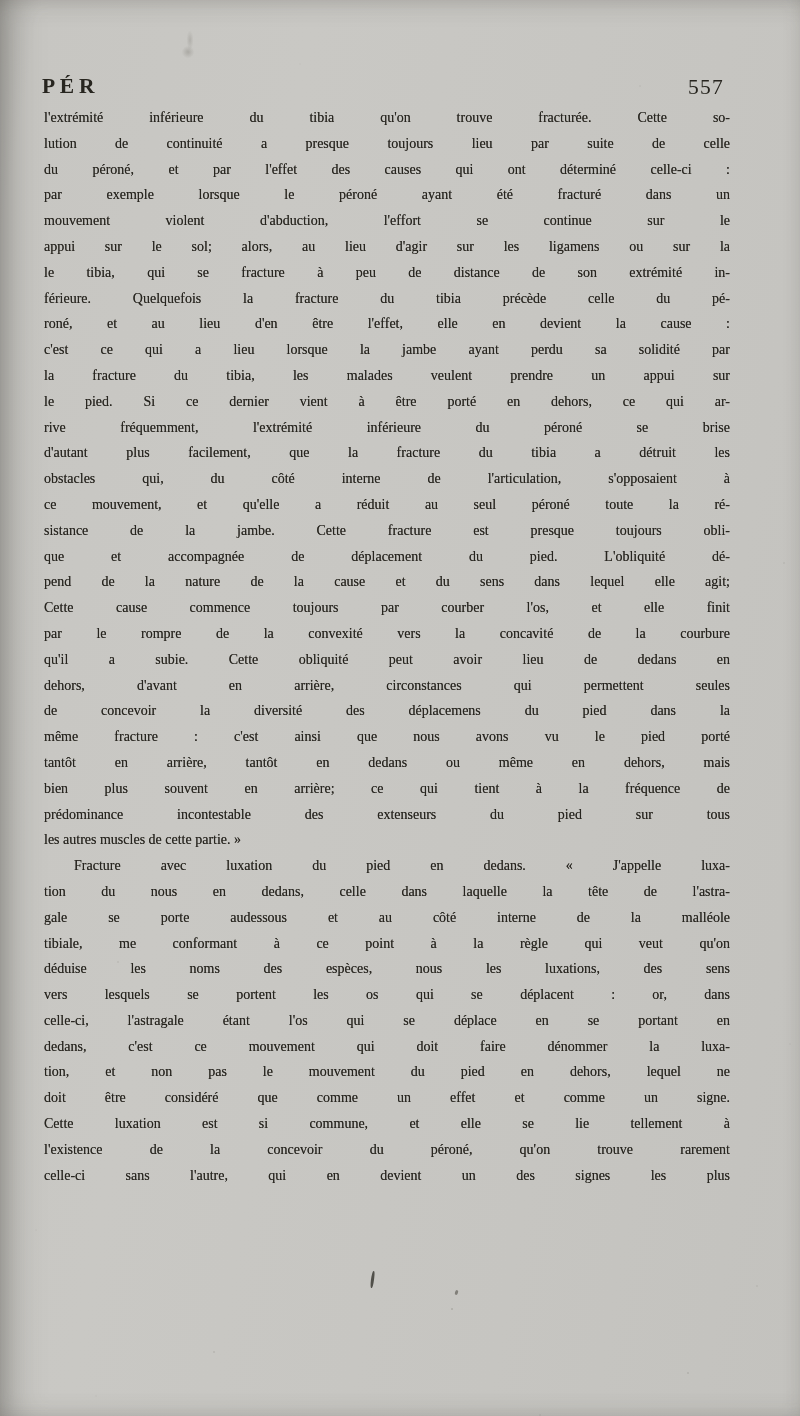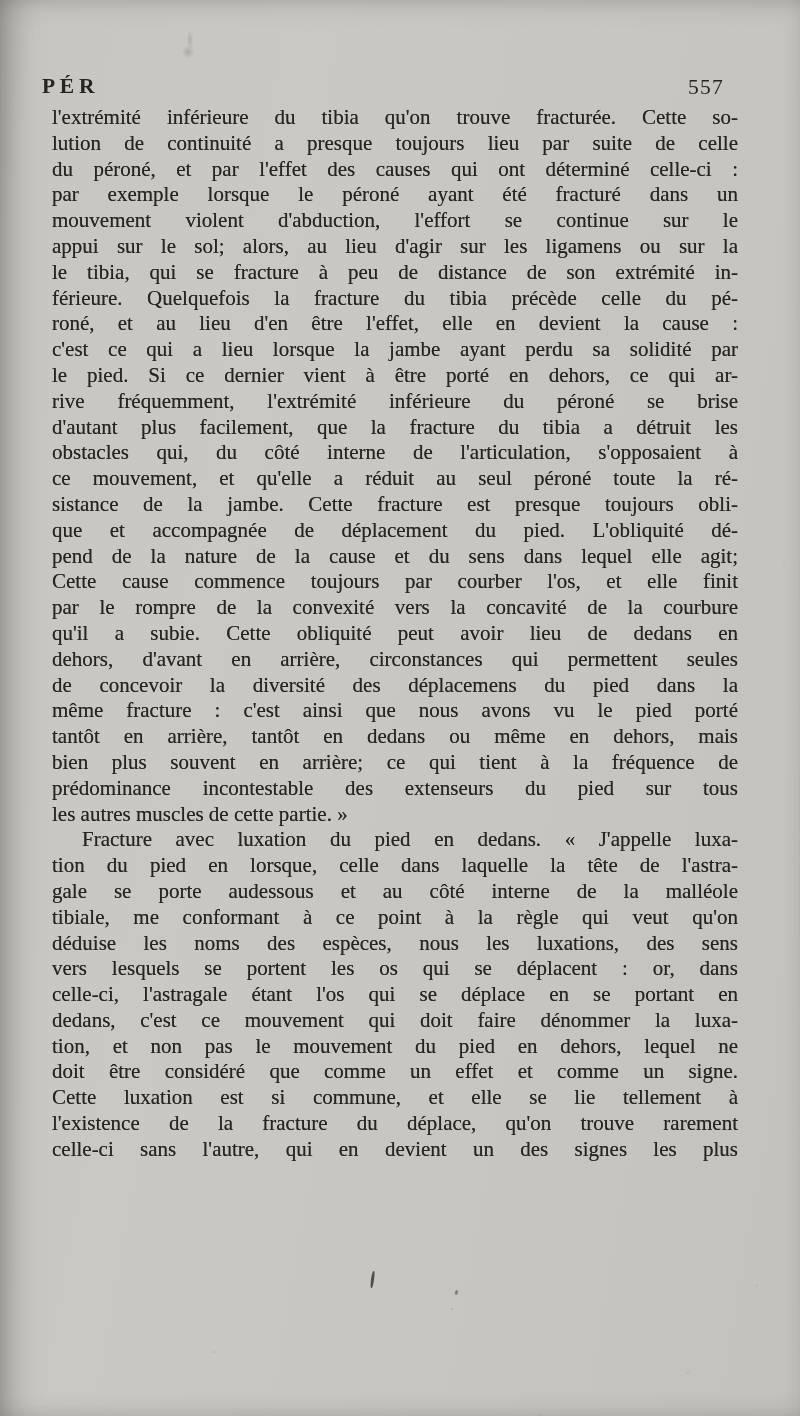--- a/index.html
+++ b/index.html
@@ -50,22 +50,22 @@
     margin-left: -28px;
     letter-spacing: 0.22em;
     font-weight: bold;
   }
   .page-number {
     position: absolute; right: 24px; top: 1px;
     letter-spacing: 0.06em;
   }
   .body-text {
     position: absolute;
-    left: 52px; top: 105px; width: 686px;
-    font-size: 21px;
+    left: 44px; top: 105px; width: 686px;
+    font-size: 14px;
     line-height: 25.8px;
     text-shadow: 0 0 0.5px rgba(38, 36, 30, 0.65);
   }
   .line {
     text-align: justify;
     text-align-last: justify;
     white-space: normal;
     height: 25.8px;
     overflow: visible;
   }
@@ -105,20 +105,21 @@
         <div class="line"><span>l'extrémité inférieure du tibia qu'on trouve fracturée. Cette so-</span></div>
         <div class="line"><span>lution de continuité a presque toujours lieu par suite de celle</span></div>
         <div class="line"><span>du péroné, et par l'effet des causes qui ont déterminé celle-ci :</span></div>
         <div class="line"><span>par exemple lorsque le péroné ayant été fracturé dans un</span></div>
         <div class="line"><span>mouvement violent d'abduction, l'effort se continue sur le</span></div>
         <div class="line"><span>appui sur le sol; alors, au lieu d'agir sur les ligamens ou sur la</span></div>
         <div class="line"><span>le tibia, qui se fracture à peu de distance de son extrémité in-</span></div>
         <div class="line"><span>férieure. Quelquefois la fracture du tibia précède celle du pé-</span></div>
         <div class="line"><span>roné, et au lieu d'en être l'effet, elle en devient la cause :</span></div>
         <div class="line"><span>c'est ce qui a lieu lorsque la jambe ayant perdu sa solidité par</span></div>
+        <div class="line"><span>la fracture du tibia, les malades veulent prendre un appui sur</span></div>
         <div class="line"><span>le pied. Si ce dernier vient à être porté en dehors, ce qui ar-</span></div>
         <div class="line"><span>rive fréquemment, l'extrémité inférieure du péroné se brise</span></div>
         <div class="line"><span>d'autant plus facilement, que la fracture du tibia a détruit les</span></div>
         <div class="line"><span>obstacles qui, du côté interne de l'articulation, s'opposaient à</span></div>
         <div class="line"><span>ce mouvement, et qu'elle a réduit au seul péroné toute la ré-</span></div>
         <div class="line"><span>sistance de la jambe. Cette fracture est presque toujours obli-</span></div>
         <div class="line"><span>que et accompagnée de déplacement du pied. L'obliquité dé-</span></div>
         <div class="line"><span>pend de la nature de la cause et du sens dans lequel elle agit;</span></div>
         <div class="line"><span>Cette cause commence toujours par courber l'os, et elle finit</span></div>
         <div class="line"><span>par le rompre de la convexité vers la concavité de la courbure</span></div>
@@ -126,30 +127,30 @@
         <div class="line"><span>dehors, d'avant en arrière, circonstances qui permettent seules</span></div>
         <div class="line"><span>de concevoir la diversité des déplacemens du pied dans la</span></div>
         <div class="line"><span>même fracture : c'est ainsi que nous avons vu le pied porté</span></div>
         <div class="line"><span>tantôt en arrière, tantôt en dedans ou même en dehors, mais</span></div>
         <div class="line"><span>bien plus souvent en arrière; ce qui tient à la fréquence de</span></div>
         <div class="line"><span>prédominance incontestable des extenseurs du pied sur tous</span></div>
         <div class="line nojust"><span>les autres muscles de cette partie. »</span></div>
       </div>
       <div>
         <div class="line indent"><span class="it">Fracture avec luxation du pied en dedans.</span><span> « J'appelle </span><span class="it">luxa-</span></div>
-        <div class="line"><span class="it">tion du pied en lorsque</span><span>, celle dans laquelle la tête de l'astra-</span></div>
+        <div class="line"><span class="it">tion du nous en dedans</span><span>, celle dans laquelle la tête de l'astra-</span></div>
         <div class="line"><span>gale se porte audessous et au côté interne de la malléole</span></div>
         <div class="line"><span>tibiale, me conformant à ce point à la règle qui veut qu'on</span></div>
         <div class="line"><span>déduise les noms des espèces, nous les luxations, des sens</span></div>
         <div class="line"><span>vers lesquels se portent les os qui se déplacent : or, dans</span></div>
         <div class="line"><span>celle-ci, l'astragale étant l'os qui se déplace en se portant en</span></div>
         <div class="line"><span>dedans, c'est ce mouvement qui doit faire dénommer la luxa-</span></div>
         <div class="line"><span>tion, et non pas le mouvement du pied en dehors, lequel ne</span></div>
         <div class="line"><span>doit être considéré que comme un effet et comme un signe.</span></div>
         <div class="line"><span>Cette luxation est si commune, et elle se lie tellement à</span></div>
-        <div class="line"><span>l'existence de la fracture du déplace, qu'on trouve rarement</span></div>
+        <div class="line"><span>l'existence de la concevoir du péroné, qu'on trouve rarement</span></div>
         <div class="line"><span>celle-ci sans l'autre, qui en devient un des signes les plus</span></div>
       </div>
     </div>
 
   <div class="ink-mark"></div>
   <div class="ink-dot"></div>
 </div>
 
 </body></html>

